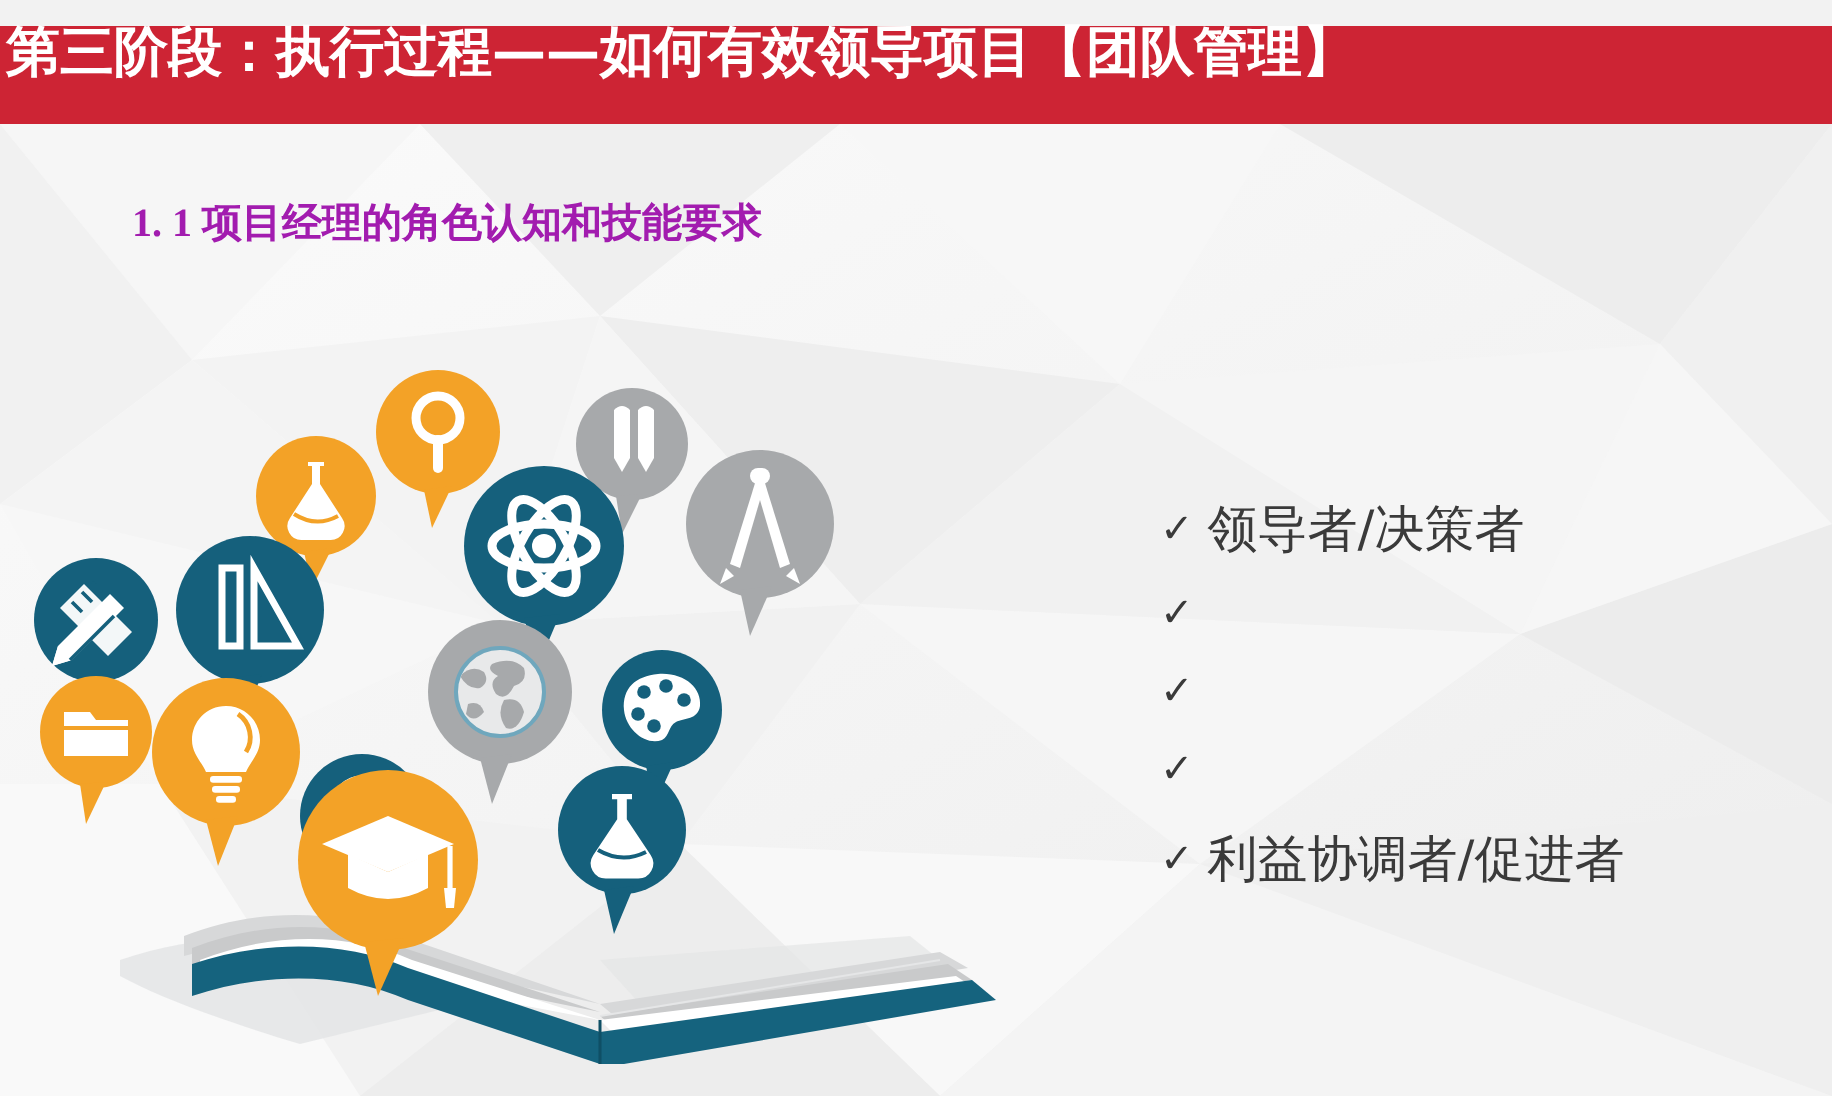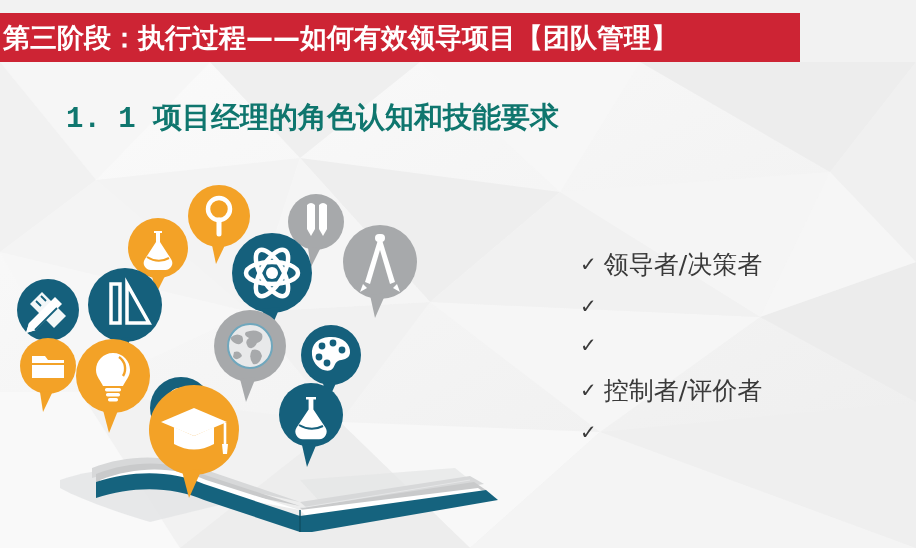--- a/index.html
+++ b/index.html
@@ -17,45 +17,45 @@
     background:#f2f2f2;
     overflow:hidden;
   }
 
   
   #bg-poly { position:absolute; left:0; top:62px; width:916px; height:486px; display:block; }
 
   
   #title-banner {
     position:absolute; left:0; top:13px;
-    width:800px; height:49px;
+    width:916px; height:49px;
     background:#cd2434;
-    display:flex; align-items:center;
+    display:flex; 
     z-index:20;
   }
   #title-banner .title-text {
     color:#ffffff;
     font-size:27px;
     font-weight:bold;
     letter-spacing:0px;
     padding-left:3px;
     line-height:1;
     white-space:nowrap;
     font-family:"DejaVu Sans","Liberation Sans",sans-serif;
   }
 
   
   #sub-heading {
     position:absolute; left:66px; top:98px;
-    color:#0f766e;
-    font-size:29px;
+    color:#a21caf;
+    font-size:20px;
     font-weight:bold;
     z-index:15;
     white-space:nowrap;
-    font-family:Liberation Mono, monospace;
+    font-family:Liberation Serif, serif;
   }
 
   
   #bullet-list {
     position:absolute; left:580px; top:248px;
     width:320px;
     z-index:15;
   }
   .bullet-row {
     display:flex; align-items:baseline;
@@ -314,20 +314,20 @@
       <span>领导者/决策者</span>
     </div>
     <div class="bullet-row">
       <span class="tick">✓</span>
     </div>
     <div class="bullet-row">
       <span class="tick">✓</span>
     </div>
     <div class="bullet-row">
       <span class="tick">✓</span>
-      <span>控制者/评价者</span>
-    </div>
-    <div class="bullet-row">
-      <span class="tick">✓</span>
+    </div>
+    <div class="bullet-row">
+      <span class="tick">✓</span>
+      <span>利益协调者/促进者</span>
     </div>
   </div>
 
 </div>
 
 </body></html>

